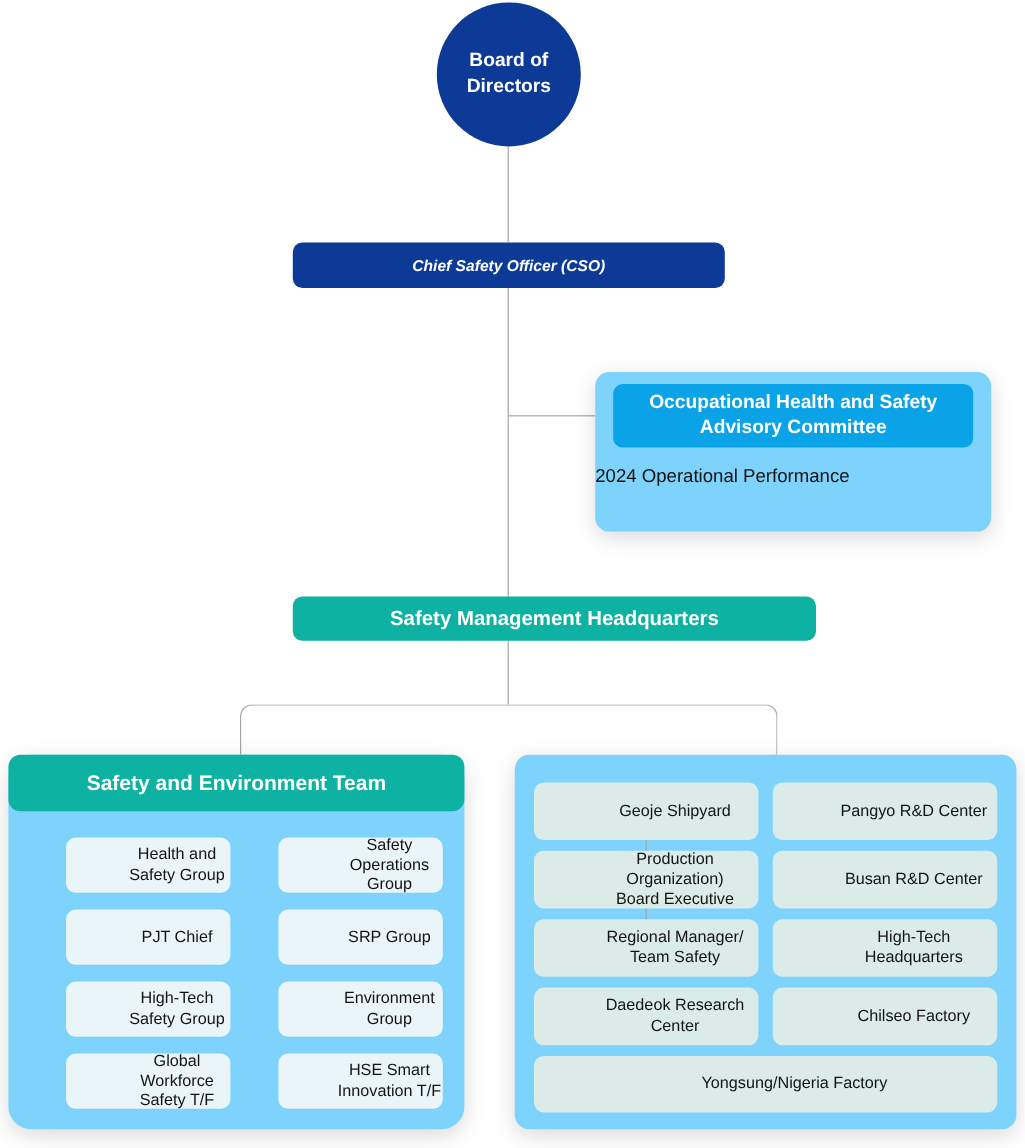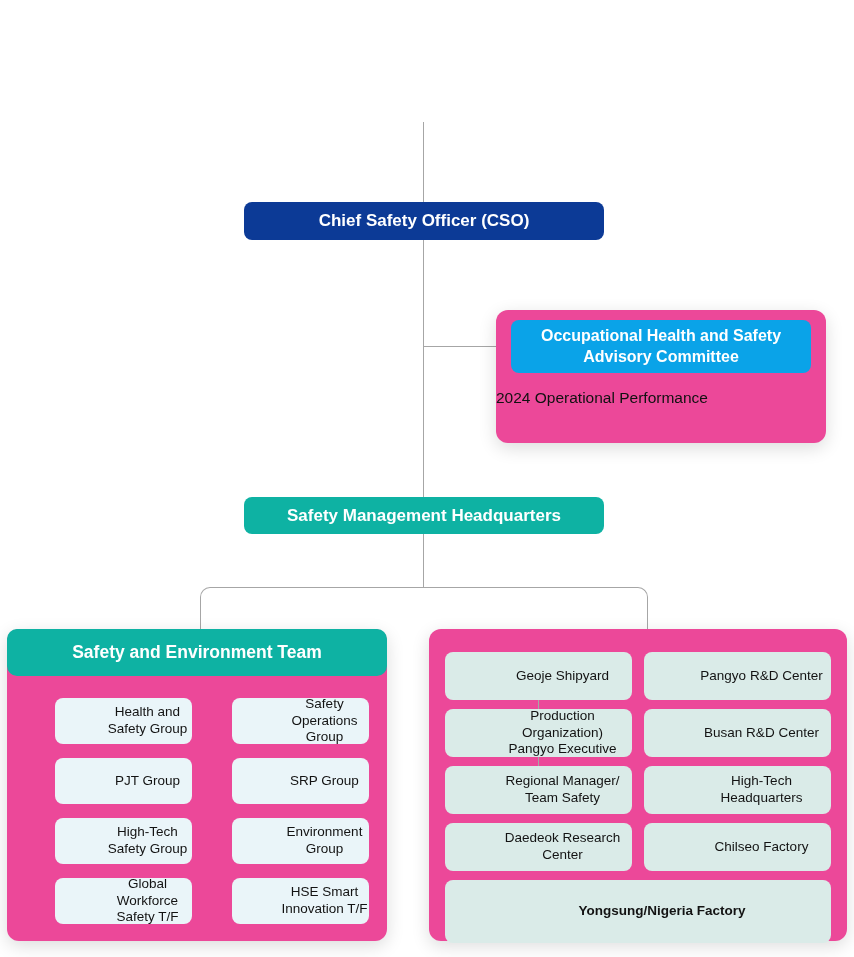--- a/index.html
+++ b/index.html
@@ -23,107 +23,109 @@
     border-right:1px solid var(--line);border-radius:10px 10px 0 0;}
 
   
   .circle{position:absolute;left:364px;top:2px;width:120px;height:120px;border-radius:50%;
     background:var(--dark-blue);color:#fff;font-weight:bold;font-size:16px;line-height:1.35;
     display:flex;align-items:center;justify-content:center;text-align:center;white-space:pre-line;}
 
   
   .bar{position:absolute;color:#fff;font-weight:bold;border-radius:8px;
     display:flex;align-items:center;justify-content:center;text-align:center;}
-  .bar.cso{left:244px;top:202px;width:360px;height:38px;background:var(--dark-blue);font-size:17px;}
-  .bar.hq{left:244px;top:497px;width:360px;height:37px;background:var(--teal);font-size:17px;}
+  .bar.cso{left:244px;top:202px;width:360px;height:38px;background:var(--dark-blue);font-size:13px;font-style:italic;}
+  .bar.hq{left:244px;top:497px;width:436px;height:37px;background:var(--teal);font-size:17px;}
 
   
-  .card{position:absolute;background:#ec4899;border-radius:12px;
+  .card{position:absolute;background:#7dd3fc;border-radius:12px;
     box-shadow:0 5px 18px rgba(0,0,0,.14);}
 
   
   .card.committee{left:496px;top:310px;width:330px;height:133px;}
   .committee-title{position:absolute;left:15px;top:10px;width:300px;height:53px;
     background:var(--sky-blue);border-radius:8px;color:#fff;font-weight:bold;font-size:16px;
     line-height:1.3;display:flex;align-items:center;justify-content:center;text-align:center;white-space:pre-line;}
   .committee-note{position:absolute;left:0;width:100%;text-align:left;font-size:15.5px;color:#111;}
   .note1{top:79px;}
   .note2{top:101px;}
 
   
-  .card.team{left:7px;top:629px;width:380px;height:312px;}
+  .card.team{left:7px;top:629px;width:380px;height:312px;border-radius:19px;}
   .team-header{height:47px;background:var(--teal);border-radius:10px;color:#fff;font-weight:bold;
     font-size:17.5px;display:flex;align-items:center;justify-content:center;}
   .team-grid{display:grid;grid-template-columns:1fr 1fr;gap:14px 12px;padding:22px 18px 0 20px;}
 
   
   .cell{height:46px;border-radius:8px;display:flex;align-items:center;justify-content:center;
     text-align:center;font-size:13.5px;font-weight:500;line-height:1.25;white-space:pre-line;color:#131313;padding-left:48px;}
   .cell.blue{background:var(--pale-blue);margin-left:28px;}
   .cell.green{background:var(--pale-teal);}
 
   
   .card.sites{left:429px;top:629px;width:418px;height:312px;padding:23px 16px 0;}
   .sites-grid{display:grid;grid-template-columns:1fr 1fr;gap:9px 12px;}
   .sites-grid .cell{height:48px;}
-  .sites-grid .cell.full{grid-column:1 / -1;height:63px;font-weight:bold;}
+  .sites-grid .cell.full{grid-column:1 / -1;height:47px;}
   .site-link{position:absolute;left:109px;width:1px;height:9px;background:var(--line);}
   .site-link.l1{top:71px;}
   .site-link.l2{top:128px;}
 </style>
 </head>
 <body>
 
 <div class="canvas">
 
   <div class="line v" style="left:423px;top:122px;height:80px"></div>
   <div class="line v" style="left:423px;top:240px;height:257px"></div>
   <div class="line h" style="left:424px;top:346px;width:72px"></div>
   <div class="line v" style="left:423px;top:534px;height:53px"></div>
   <div class="split"></div>
 
+  <div class="circle">Board of
+Directors</div>
 
   <div class="bar cso">Chief Safety Officer (CSO)</div>
 
   <div class="card committee">
     <div class="committee-title">Occupational Health and Safety
 Advisory Committee</div>
     <div class="committee-note note1">2024 Operational Performance</div>
   </div>
 
   <div class="bar hq">Safety Management Headquarters</div>
 
   <div class="card team">
     <div class="team-header">Safety and Environment Team</div>
     <div class="team-grid">
       <div class="cell blue">Health and
 Safety Group</div>
       <div class="cell blue">Safety Operations
 Group</div>
-      <div class="cell blue">PJT Group</div>
+      <div class="cell blue">PJT Chief</div>
       <div class="cell blue">SRP Group</div>
       <div class="cell blue">High-Tech
 Safety Group</div>
       <div class="cell blue">Environment
 Group</div>
       <div class="cell blue">Global Workforce
 Safety T/F</div>
       <div class="cell blue">HSE Smart
 Innovation T/F</div>
     </div>
   </div>
 
   <div class="card sites">
     <div class="site-link l1"></div>
     <div class="site-link l2"></div>
     <div class="sites-grid">
       <div class="cell green">Geoje Shipyard</div>
       <div class="cell green">Pangyo R&amp;D Center</div>
       <div class="cell green">Production Organization)
-Pangyo Executive</div>
+Board Executive</div>
       <div class="cell green">Busan R&amp;D Center</div>
       <div class="cell green">Regional Manager/
 Team Safety</div>
       <div class="cell green">High-Tech
 Headquarters</div>
       <div class="cell green">Daedeok Research
 Center</div>
       <div class="cell green">Chilseo Factory</div>
       <div class="cell green full">Yongsung/Nigeria Factory</div>
     </div>

